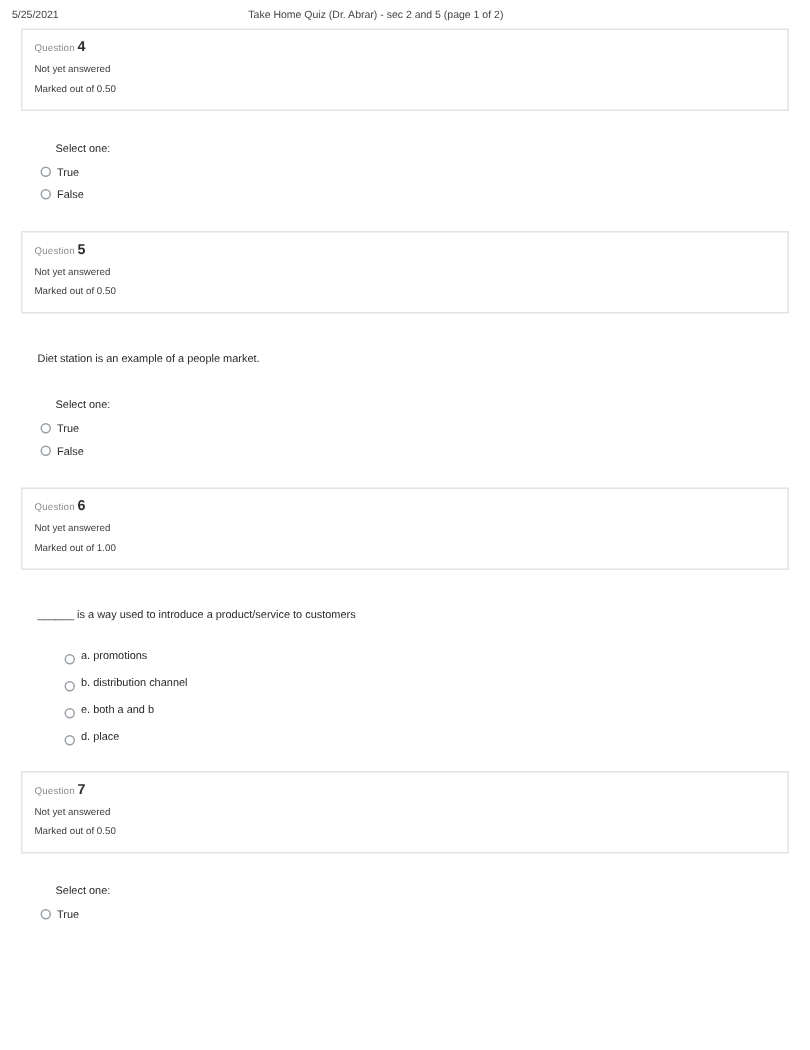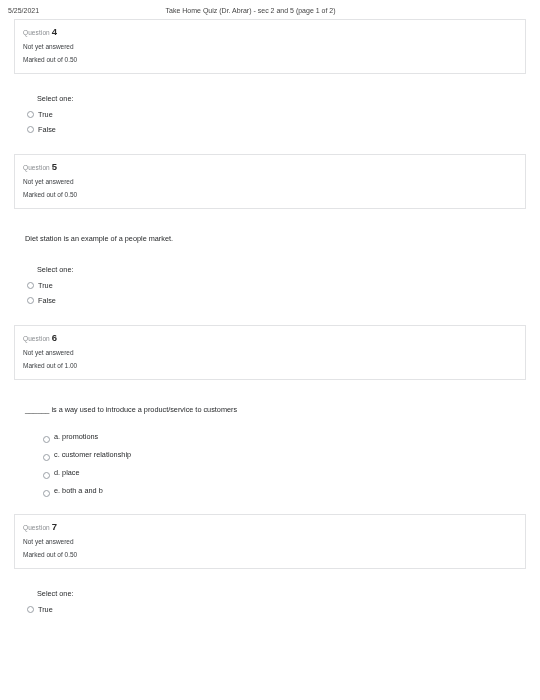--- a/index.html
+++ b/index.html
@@ -178,29 +178,29 @@
       </div>
       <div class="q-content">
         <div class="q-text">______ is a way used to introduce a product/service to customers</div>
         <ul class="answers multi">
           <li class="answer-row">
             <span class="radio"></span>
             <span class="answer-label">a. promotions</span>
           </li>
           <li class="answer-row">
             <span class="radio"></span>
-            <span class="answer-label">c. customer relationship</span>
+            <span class="answer-label">b. distribution channel</span>
+          </li>
+          <li class="answer-row">
+            <span class="radio"></span>
+            <span class="answer-label">e. both a and b</span>
           </li>
           <li class="answer-row">
             <span class="radio"></span>
             <span class="answer-label">d. place</span>
-          </li>
-          <li class="answer-row">
-            <span class="radio"></span>
-            <span class="answer-label">e. both a and b</span>
           </li>
         </ul>
       </div>
     </div>
     <div class="q-gap"></div>
     <div class="question">
       <div class="q-infobox">
         <div class="q-num-line"><span>Question</span> <span class="q-num">7</span></div>
         <div class="q-state">Not yet answered</div>
         <div class="q-marks">Marked out of 0.50</div>

